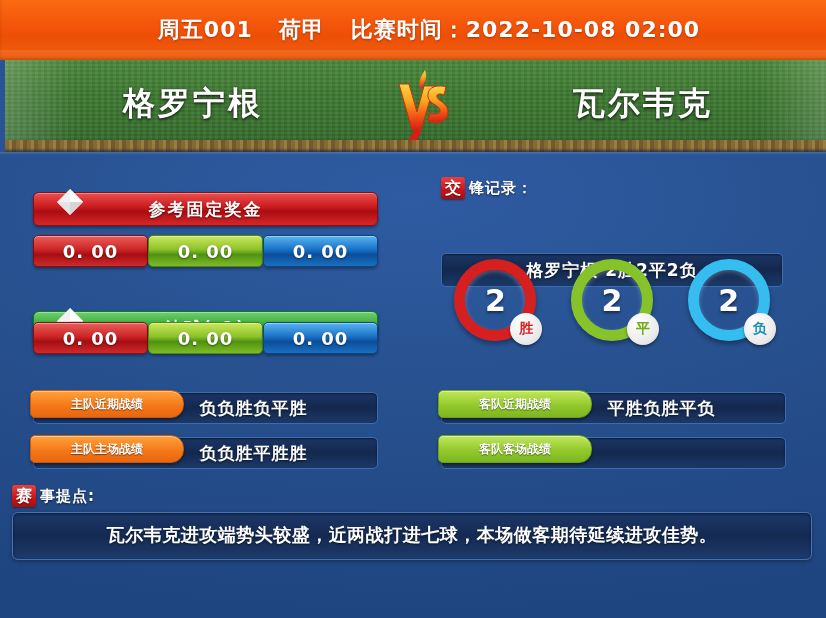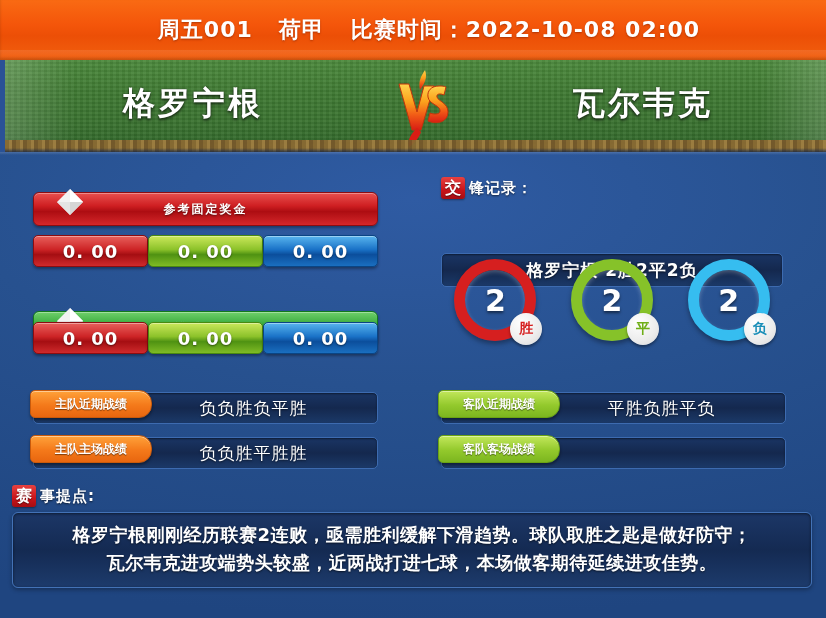--- a/index.html
+++ b/index.html
@@ -76,21 +76,21 @@
     background:linear-gradient(180deg,rgba(255,255,255,.16),rgba(255,255,255,0));
   }
 
   .col-left{position:absolute;left:0;top:0;width:413px;height:100%;}
   .col-right{position:absolute;left:413px;top:0;width:413px;height:100%;}
 
   
   .bar{
     position:relative;border-radius:6px;height:32px;
     display:flex;align-items:center;justify-content:center;
-    color:#ffffff;font-size:12px;font-weight:bold;letter-spacing:2px;
+    color:#ffffff;font-size:17px;font-weight:bold;letter-spacing:2px;
     text-shadow:0 1px 2px rgba(0,0,0,.55);
     box-shadow:0 2px 3px rgba(0,0,0,.35), inset 0 1px 0 rgba(255,255,255,.35);
   }
   .bar-red{
     background:linear-gradient(180deg,#e8504f 0%,#cf1f22 40%,#ad0d12 58%,#d5272a 100%);
     border:1px solid #8d0c10;
   }
   .bar-green{
     background:linear-gradient(180deg,#6fd06a 0%,#35a83a 42%,#178a22 60%,#3cb243 100%);
     border:1px solid #137a1c;
@@ -114,31 +114,31 @@
   
   .rec{
     position:relative;height:30px;border-radius:5px;
     background:linear-gradient(180deg,#1a3564 0%,#14284e 50%,#1b3968 100%);
     border:1px solid #3d6bb0;
     box-shadow:inset 0 1px 2px rgba(0,0,0,.5);
     display:flex;align-items:center;
   }
   .rec-tag{
     position:absolute;left:-4px;top:-3px;height:26px;min-width:104px;
-    padding:0 8px;border-radius:5px 13px 13px 5px;
+    padding:0 24px;border-radius:5px 13px 13px 5px;
     display:flex;align-items:center;justify-content:center;
     font-size:12px;font-weight:bold;color:#ffffff;letter-spacing:0;
     text-shadow:0 1px 1px rgba(0,0,0,.5);
     box-shadow:0 2px 3px rgba(0,0,0,.4), inset 0 1px 0 rgba(255,255,255,.45);
   }
   .tag-orange{background:linear-gradient(180deg,#ffa23a 0%,#f4791a 55%,#e8660f 100%);border:1px solid #c95a0b;}
   .tag-green{background:linear-gradient(180deg,#c2e75b 0%,#93c92c 55%,#7cb61f 100%);border:1px solid #6ba313;}
   .rec-val{
     flex:1;text-align:center;padding-left:96px;
-    color:#ffffff;font-size:17px;font-weight:normal;letter-spacing:1px;
+    color:#ffffff;font-size:17px;font-weight:bold;letter-spacing:1px;
     text-shadow:0 1px 2px rgba(0,0,0,.6);
   }
 
   
   .sec-title{display:flex;align-items:center;gap:4px;}
   .sq{
     width:24px;height:22px;border-radius:3px;
     background:linear-gradient(180deg,#e8413f 0%,#c8141a 60%,#a60d12 100%);
     color:#fff;font-size:16px;font-weight:bold;
     display:flex;align-items:center;justify-content:center;
@@ -330,19 +330,18 @@
         <span class="rec-tag tag-green">客队客场战绩</span>
       </div>
     </div>
 
     <div class="tips">
       <div class="tips-title">
         <span class="sq">赛</span>
         <span class="sec-title-text">事提点:</span>
       </div>
       <div class="tips-box">
-        <div class="tips-line">格罗宁根刚刚经历联赛2连败，亟需胜利缓解下滑趋势。球队取胜之匙是做好防守；</div>
         <div class="tips-line">瓦尔韦克进攻端势头较盛，近两战打进七球，本场做客期待延续进攻佳势。</div>
       </div>
     </div>
 
   </div>
 </div>
 
 </body></html>

